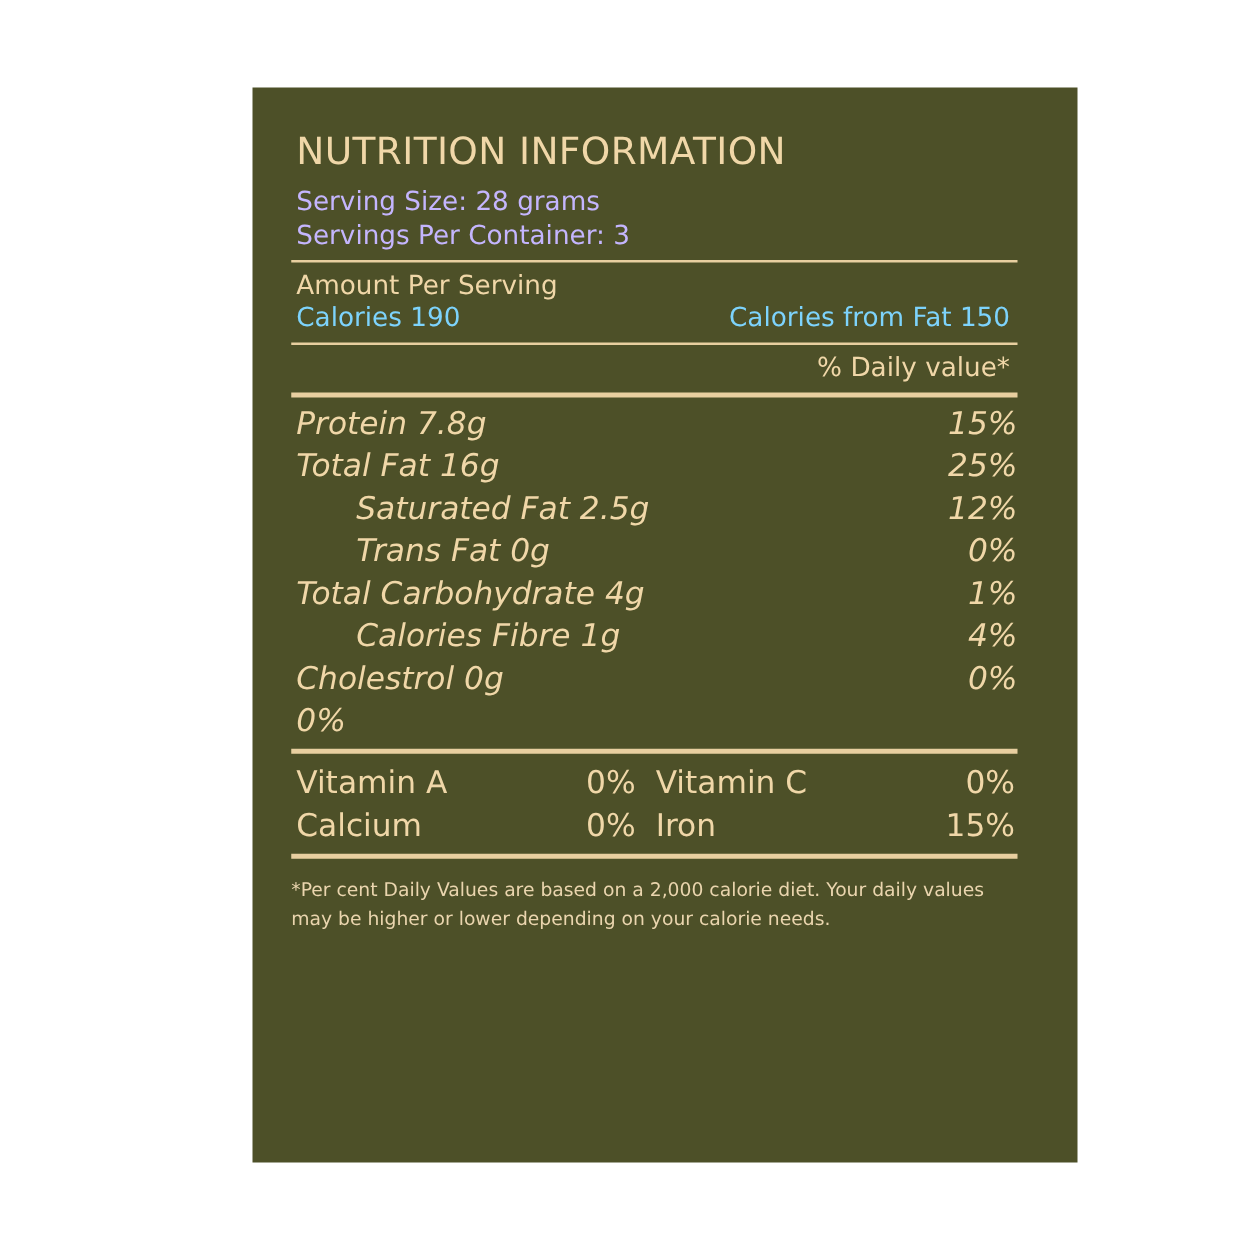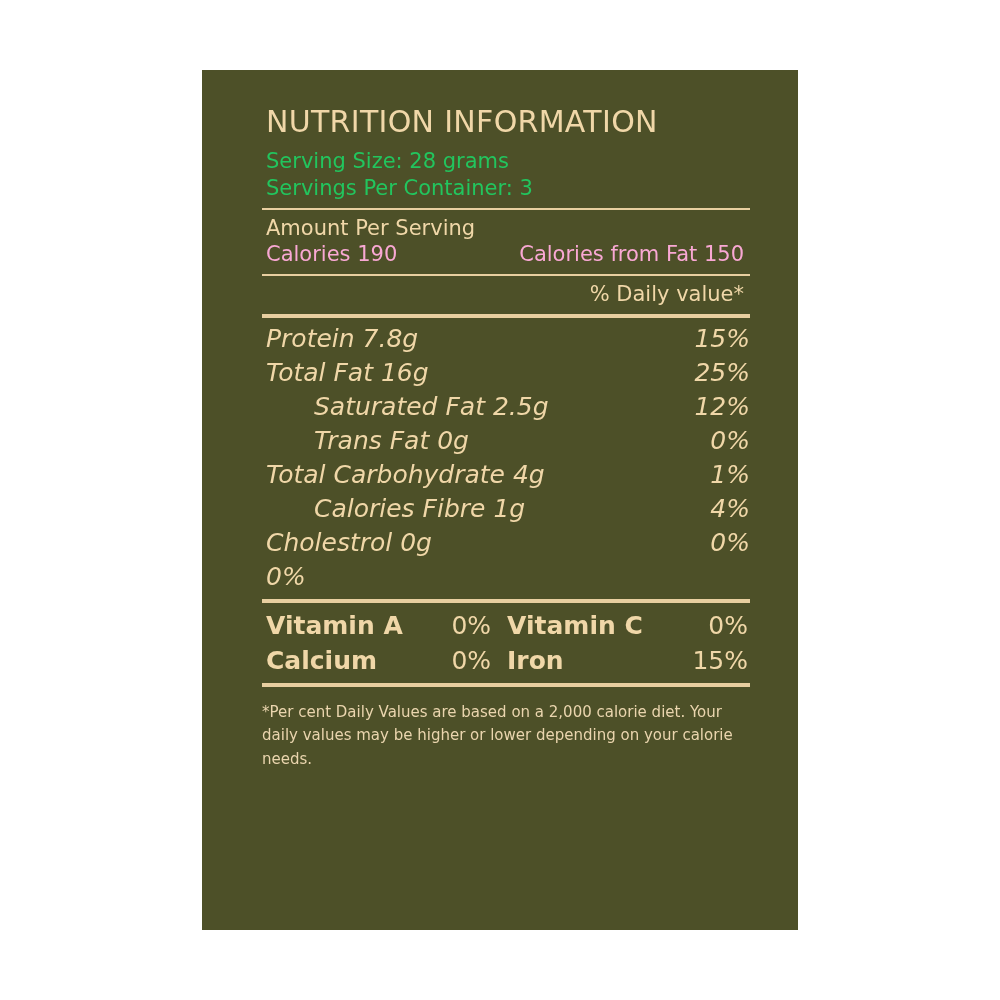--- a/index.html
+++ b/index.html
@@ -8,37 +8,37 @@
     background: #ffffff;
     width: 1000px;
     height: 1000px;
     font-family: "DejaVu Sans", sans-serif;
   }
 
   #panel {
     position: absolute;
     left: 202px;
     top: 70px;
-    width: 596px;
+    width: 660px;
     height: 860px;
     background: #4d5028;
     box-sizing: border-box;
-    padding: 22px 48px 0 60px;
+    padding: 22px 48px 0 31px;
   }
 
   .title {
     color: #f0d7a8;
     font-size: 30px;
     letter-spacing: 0.3px;
     margin: 12px 0 10px 4px;
     white-space: nowrap;
   }
 
   .line {
-    color: #22c55e;
+    color: #c4b5fd;
     font-size: 21px;
     margin: 3px 0 0 4px;
     white-space: nowrap;
   }
 
   .rule {
     height: 2px;
     background: #e8cfa0;
     margin: 8px 0 6px 0;
   }
@@ -71,37 +71,37 @@
   .amount {
     color: #f0d7a8;
     font-size: 21px;
     margin: 4px 0 0 4px;
     white-space: nowrap;
   }
 
   .calrow {
     display: flex;
     justify-content: space-between;
-    color: #f9a8d4;
+    color: #7dd3fc;
     font-size: 21px;
     margin: 2px 6px 4px 4px;
     white-space: nowrap;
   }
 
   .vitgrid {
     display: grid;
     grid-template-columns: 1fr auto 1fr auto;
     align-items: baseline;
     color: #f0d7a8;
     font-size: 25px;
     column-gap: 0px;
     row-gap: 6px;
     margin: 8px 0 0 4px;
   }
-  .vitgrid .vlabel { text-align: left; white-space: nowrap; font-weight: bold; }
+  .vitgrid .vlabel { text-align: left; white-space: nowrap; }
   .vitgrid .vval { text-align: right; padding-right: 16px; white-space: nowrap; }
   .vitgrid .vval2 { text-align: right; padding-right: 2px; white-space: nowrap; }
 
   .footnote {
     color: #ead5ae;
     font-size: 15px;
     line-height: 1.55;
     margin: 14px 0 0 0;
     text-align: left;
   }

